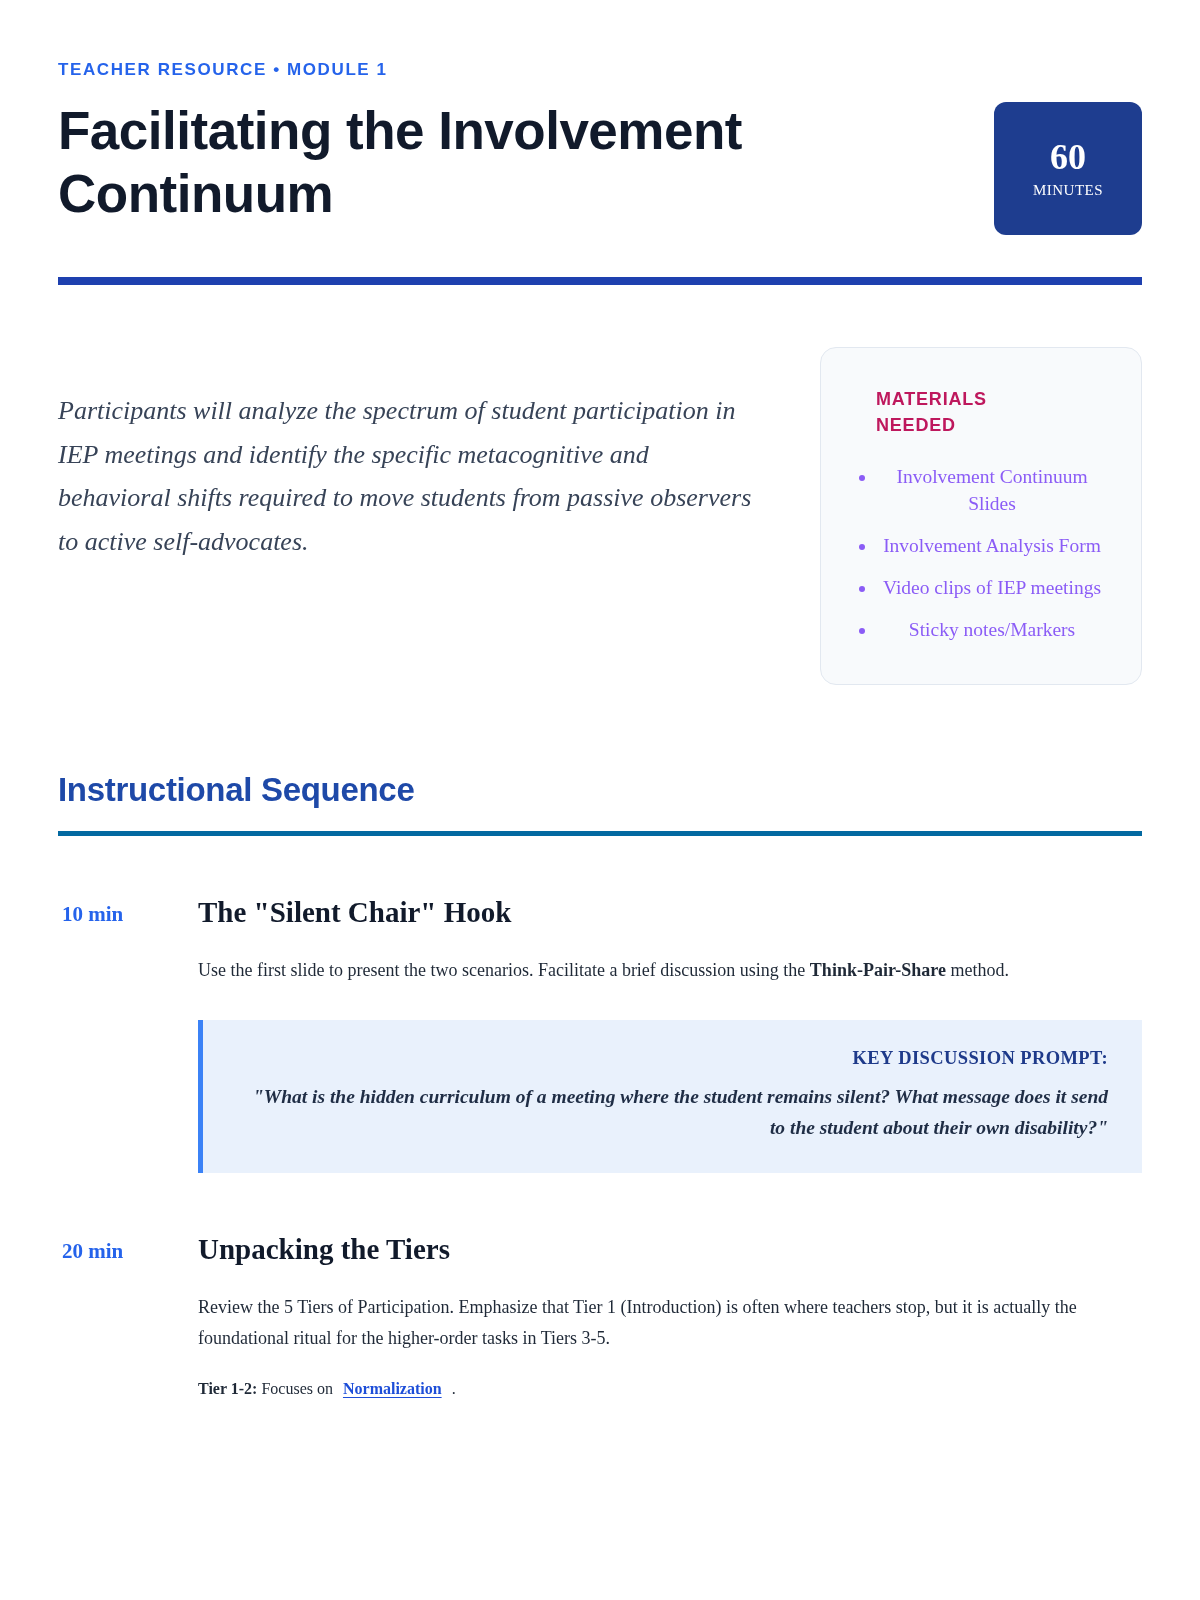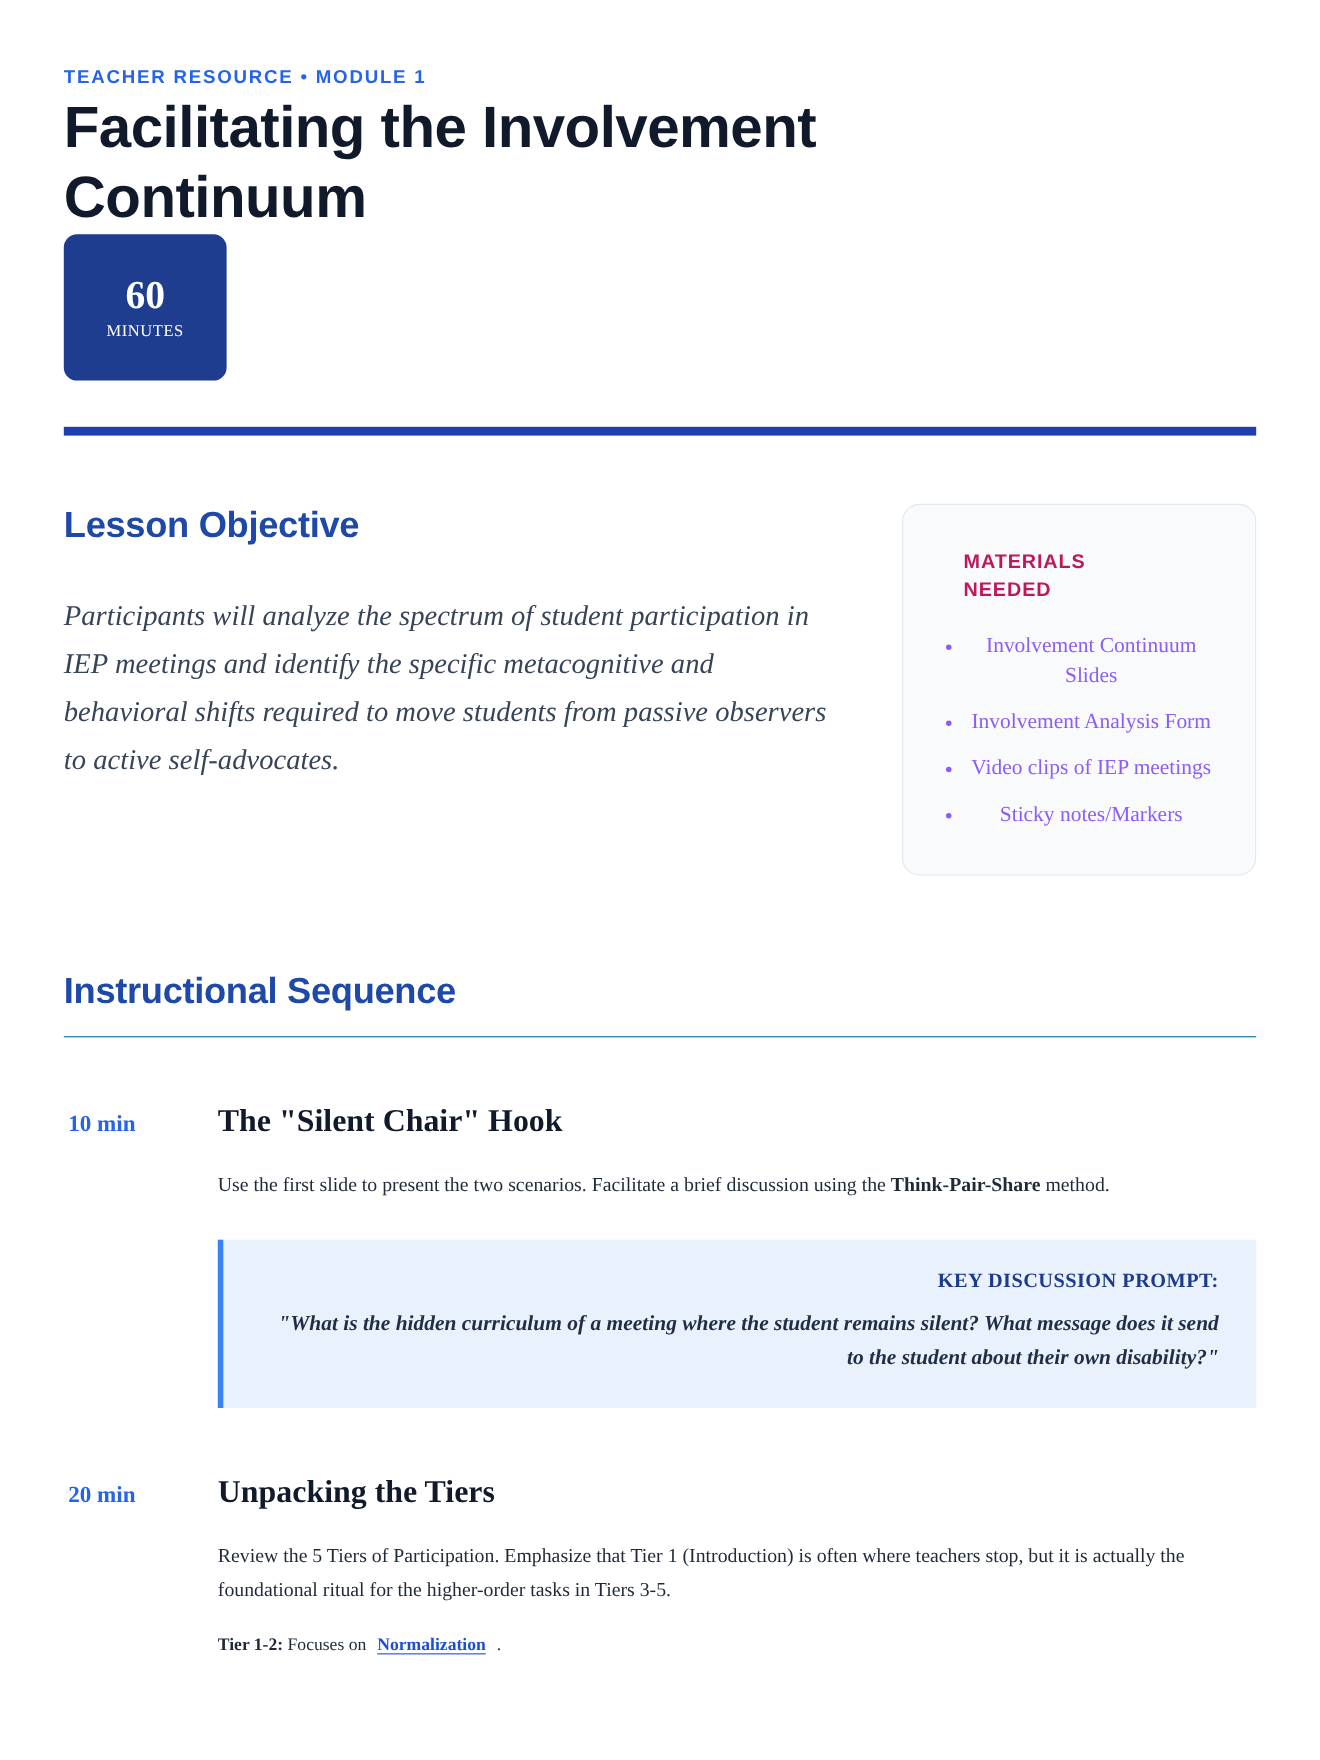--- a/index.html
+++ b/index.html
@@ -22,22 +22,21 @@
     font-weight: bold;
     font-size: 17px;
     letter-spacing: 1.6px;
     color: #2563eb;
     margin-top: 8px;
   }
   .header-row {
     display: flex;
     justify-content: space-between;
     align-items: flex-start;
-    margin-top: 6px;
-    flex-direction: column;
+    margin-top: 20px;
   }
   .page-title {
     font-family: "Liberation Sans", sans-serif;
     font-weight: 800;
     font-size: 53px;
     line-height: 1.18;
     color: #111a2b;
     letter-spacing: -0.5px;
     max-width: 900px;
   }
@@ -124,21 +123,21 @@
     line-height: 1.38;
     color: #8b5cf6;
     margin-bottom: 15px;
     text-align: center;
   }
   .materials-list li:last-child { margin-bottom: 0; }
 
   
   .sequence-section { margin-top: 86px; }
   .sequence-heading-wrap {
-    border-bottom: 1px solid #0369a1;
+    border-bottom: 5px solid #0369a1;
     padding-bottom: 22px;
   }
   .step {
     display: flex;
     margin-top: 60px;
   }
   .step-time {
     width: 140px;
     flex-shrink: 0;
     font-family: "Liberation Serif", serif;
@@ -213,21 +212,20 @@
     <div class="duration-badge">
       <div class="duration-value">60</div>
       <div class="duration-unit">MINUTES</div>
     </div>
   </div>
 
   <div class="top-rule"></div>
 
   <div class="objective-row">
     <div class="objective-col">
-      <h2 class="section-heading">Lesson Objective</h2>
       <p class="objective-text">Participants will analyze the spectrum of student participation in IEP meetings and identify the specific metacognitive and behavioral shifts required to move students from passive observers to active self-advocates.</p>
     </div>
 
     <aside class="materials-card">
       <div class="materials-heading">MATERIALS NEEDED</div>
       <ul class="materials-list">
         <li>Involvement Continuum Slides</li>
         <li>Involvement Analysis Form</li>
         <li>Video clips of IEP meetings</li>
         <li>Sticky notes/Markers</li>

